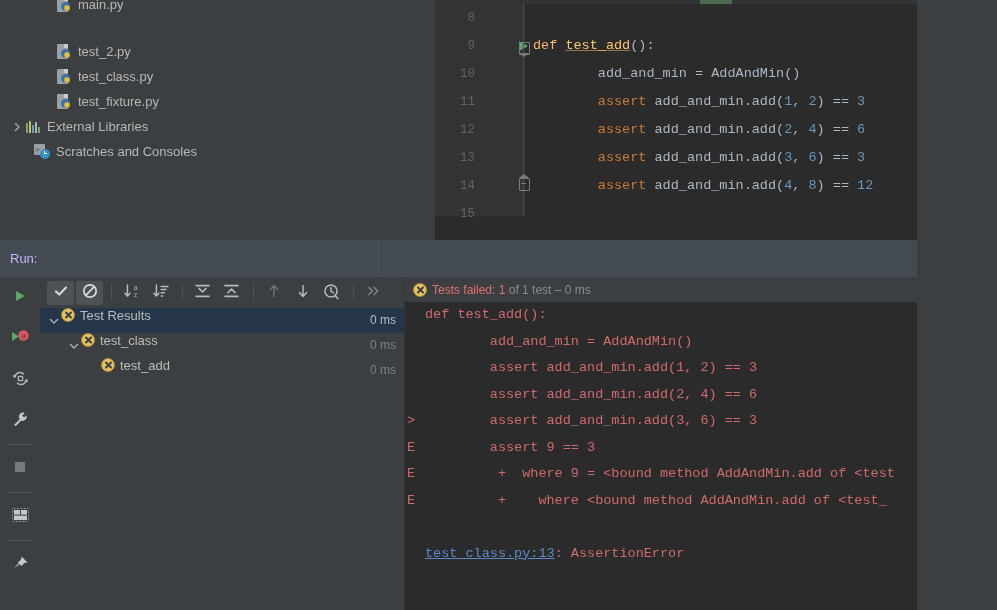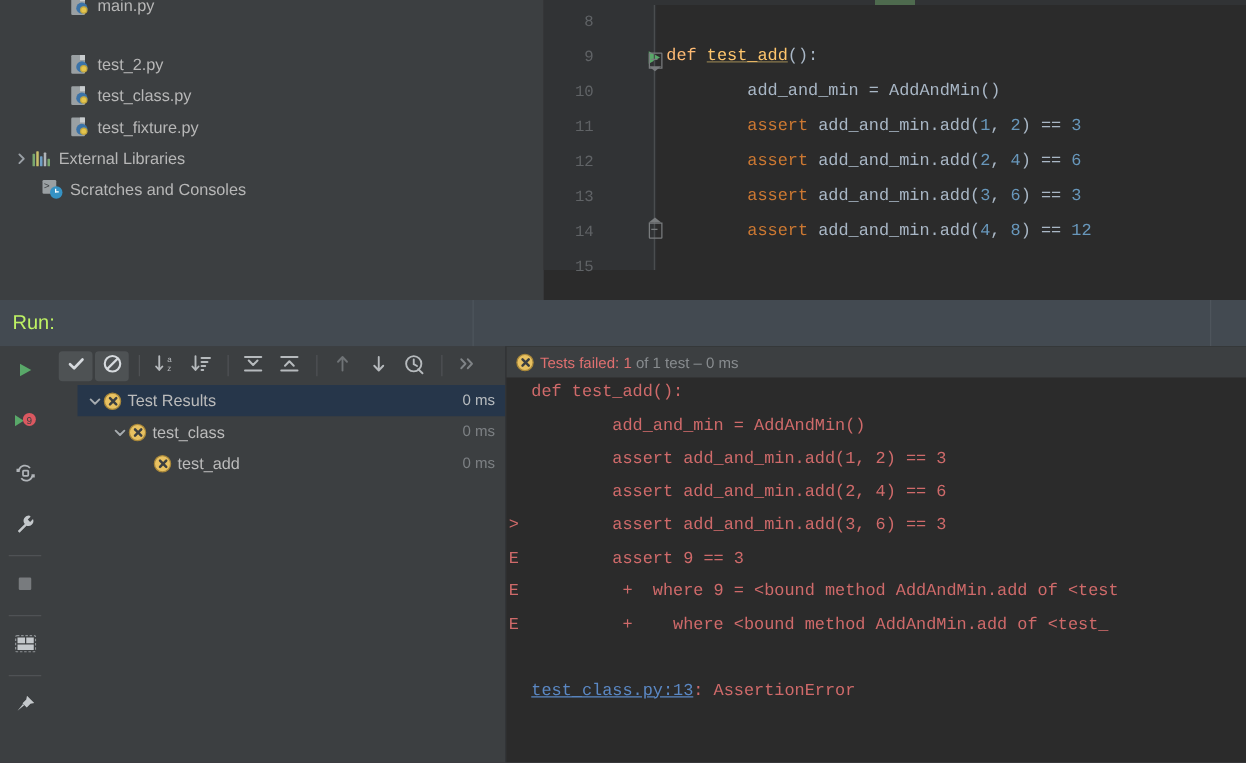--- a/index.html
+++ b/index.html
@@ -7,21 +7,21 @@
     background: #3c3f41;
     width: 997px; height: 610px;
     overflow: hidden;
   }
   body {
     font-family: "Liberation Sans", sans-serif;
     font-size: 12px;
     color: #bbbbbb;
     -webkit-font-smoothing: antialiased;
   }
-  .app { position: relative; width: 997px; height: 610px; overflow: hidden; }
+  .app { position: relative; width: 917px; height: 610px; overflow: hidden; }
 
   
   .top-area { position: absolute; left: 0; top: 0; width: 997px; height: 240px; }
 
   .project-pane {
     position: absolute; left: 0; top: 0; width: 435px; height: 240px;
     background: #3c3f41;
     overflow: hidden;
   }
   .tree-row {
@@ -164,21 +164,21 @@
     position: absolute; left: 0; top: 240px; width: 997px; height: 370px;
     background: #3c3f41;
   }
   .run-header {
     position: absolute; left: 0; top: 0; width: 997px; height: 37px;
     background: #434a51;
     box-sizing: border-box;
   }
   .run-label {
     position: absolute; left: 10px; top: 0; height: 37px; line-height: 37px;
-    color: #bef264; font-size: 16px;
+    color: #c4b5fd; font-size: 13px;
   }
   .run-tab {
     position: absolute; left: 56px; top: 0; height: 37px;
     display: flex; align-items: center; gap: 6px;
     border-bottom: 2px solid #4a88c7; box-sizing: border-box;
     padding-right: 8px;
   }
   .run-tab .tab-title { color: #c3c7cb; font-size: 13px; white-space: nowrap; }
   .tab-close { color: #8d9196; font-size: 14px; line-height: 1; margin-left: 4px; }
   .hdr-div {
@@ -225,22 +225,22 @@
   }
   .tb-btn.on { background: #4e5254; }
   .tb-sep { width: 1px; height: 17px; background: #4f5255; margin: 0 6px; }
 
   
   .test-tree {
     position: absolute; left: 40px; top: 68px; width: 364px; height: 302px;
     background: #3c3f41; overflow: hidden;
   }
   .tt-row {
-    position: relative; height: 25px; display: flex; align-items: center;
-    font-size: 13px; color: #bbbbbb; margin-left: 22px;
+    position: relative; height: 25px; display: flex; 
+    font-size: 13px; color: #bbbbbb;
   }
   .tt-row.sel { background: #26364a; }
   .tt-arrow {
     width: 15px; height: 25px; display: inline-flex; align-items: center;
     justify-content: center; color: #a7acb0; flex: none;
   }
   .tt-time {
     position: absolute; right: 8px; top: 0; height: 25px; line-height: 25px;
     font-size: 12px; color: #7d8184;
   }

